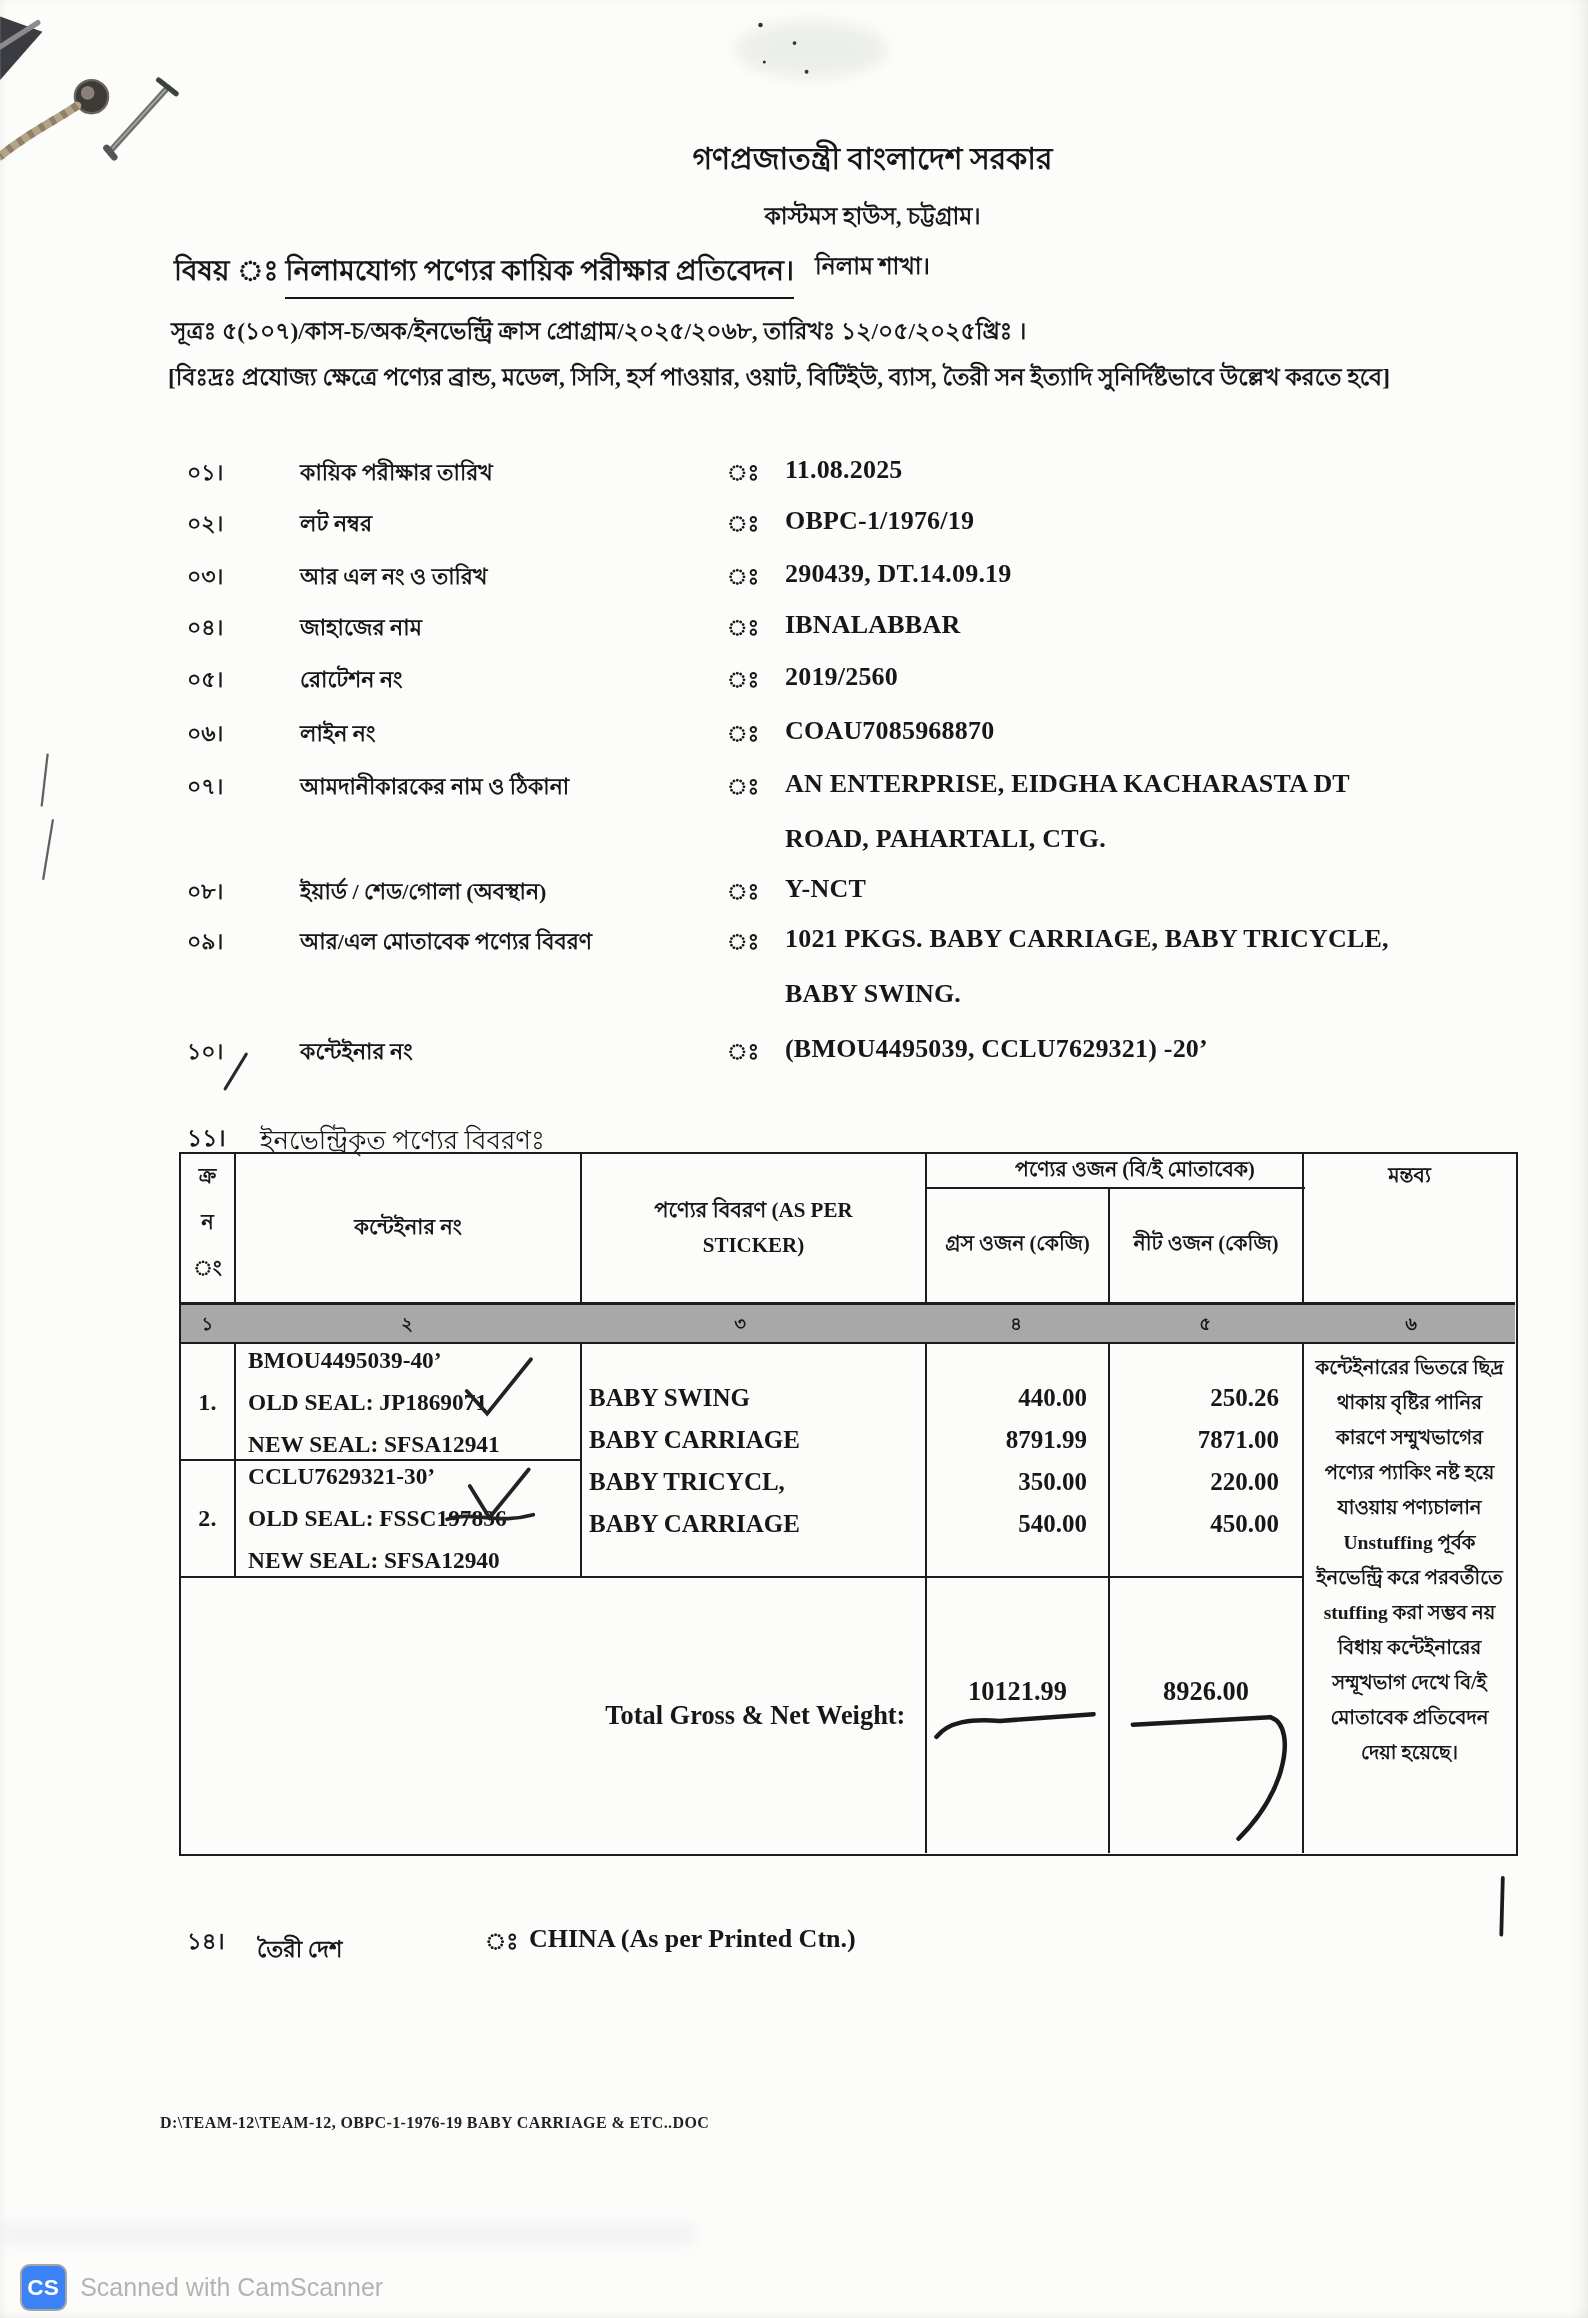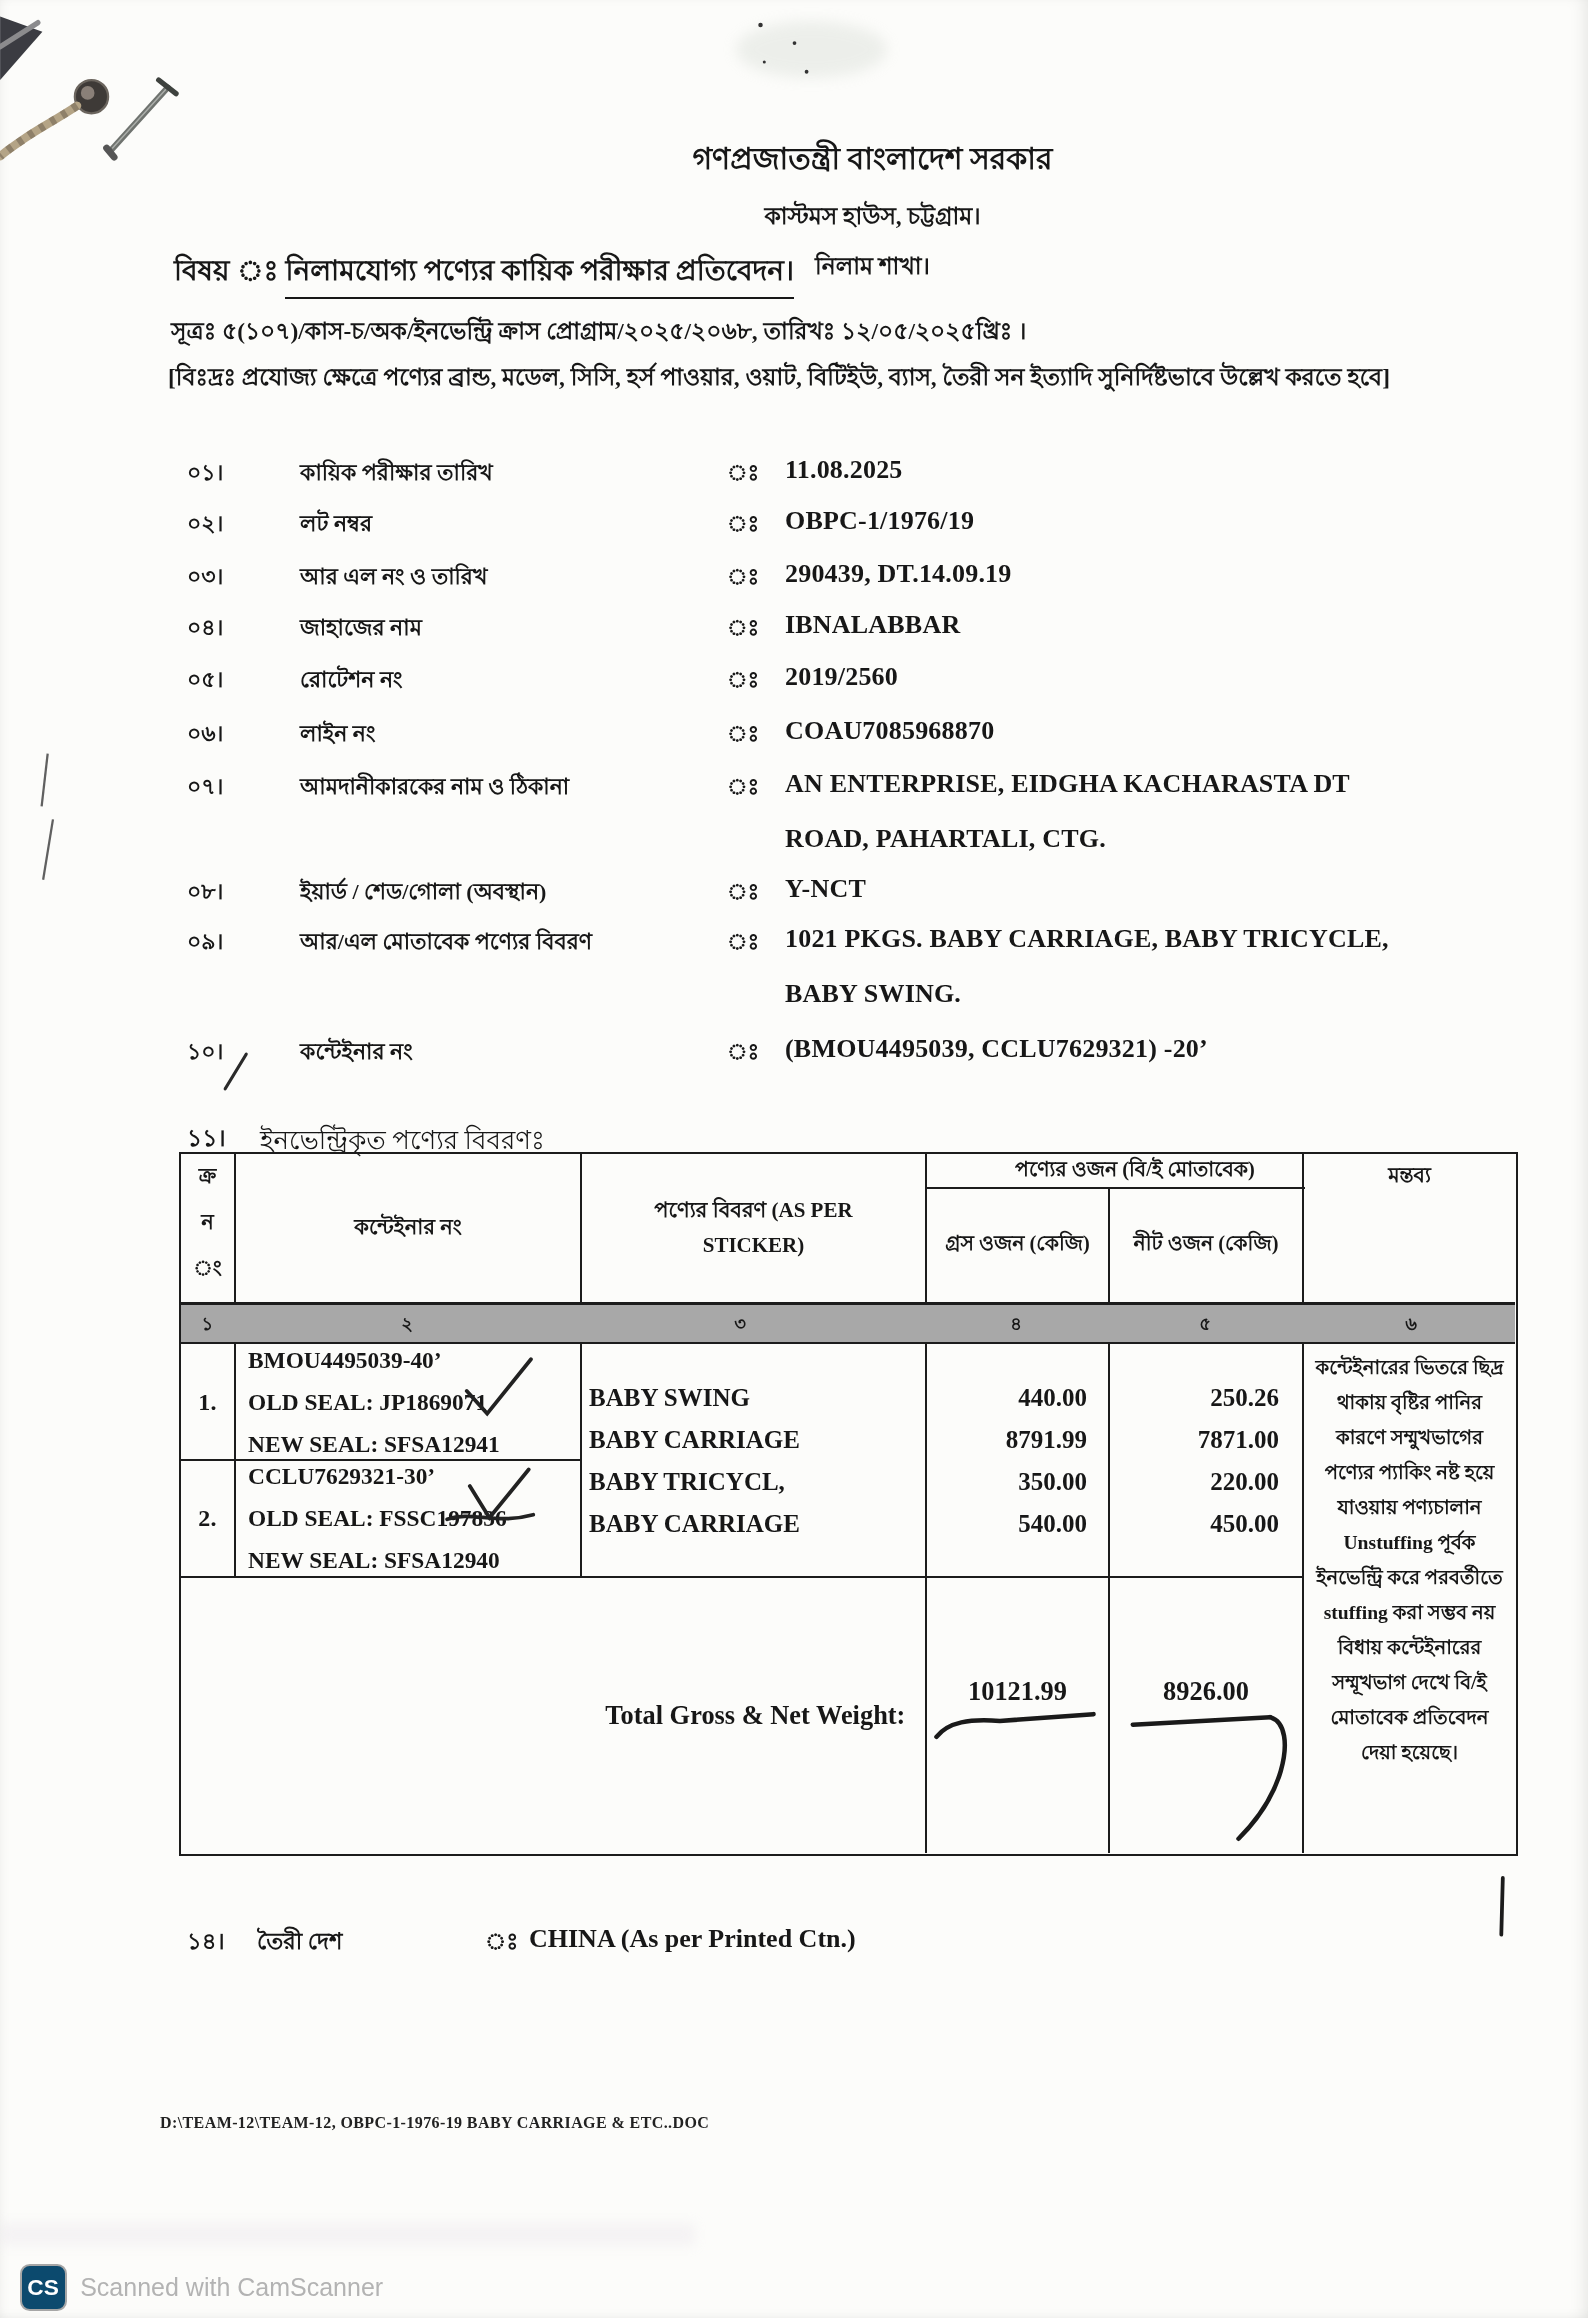--- a/index.html
+++ b/index.html
@@ -44,27 +44,27 @@
   .serif{font-weight:600;letter-spacing:0.2px;}
   .goods-line{position:absolute;left:0;width:1121px;}
   .goods-line .d{position:absolute;left:408px;font-size:25px;font-weight:600;}
   .goods-line .g{position:absolute;left:744px;width:162px;text-align:right;font-size:25px;font-weight:600;}
   .goods-line .n{position:absolute;left:927px;width:171px;text-align:right;font-size:25px;font-weight:600;}
   .cont-cell{display:flex;flex-direction:column;justify-content:center;gap:15px;padding-left:12px;font-size:23.4px;font-weight:600;}
   .remarks{font-size:19.6px;font-weight:700;line-height:35px;text-align:center;padding:4.5px 7.6px;}
   
   .country{left:0;top:1924px;width:1589px;}
   .country .no{position:absolute;left:187px;font-size:22.7px;font-weight:700;}
-  .country .lbl{position:absolute;left:257px;font-size:22.7px;font-weight:700;}
+  .country .lbl{position:absolute;left:257px;font-size:22.7px;font-weight:700;margin-top:8px;}
   .country .cln{position:absolute;left:485px;font-size:22.7px;font-weight:700;}
   .country .val{position:absolute;left:529px;font-size:26px;font-weight:600;}
   
   .fpath{left:160px;top:2114px;font-size:16px;font-weight:700;letter-spacing:0.4px;color:#222;}
   .cs-bar{left:19.6px;top:2262px;width:680px;height:50px;display:flex;align-items:center;gap:13.6px;font-family:"Liberation Sans","DejaVu Sans",sans-serif;}
-  .cs-icon{width:47px;height:47px;border-radius:9.8px;background:#0c4a6e;border:2.3px solid #a6a6a6;box-sizing:border-box;
+  .cs-icon{width:47px;height:47px;border-radius:9.8px;background:#3b82f6;border:2.3px solid #a6a6a6;box-sizing:border-box;
     display:flex;align-items:center;justify-content:center;color:#ffffff;font-weight:700;font-size:22.7px;}
   .cs-text{color:#b3b3b3;font-size:25px;}
   .smudge-top{left:736px;top:21px;width:151px;height:57px;background:#c9d0c7;opacity:.30;filter:blur(6.8px);border-radius:50%;}
   .smudge-bottom{left:0px;top:2223px;width:695px;height:22.7px;background:#d9cfdd;opacity:.20;filter:blur(6px);}
   svg.deco{position:absolute;left:0;top:0;pointer-events:none;}
 </style>
 </head>
 <body>
 
 <div class="page">

